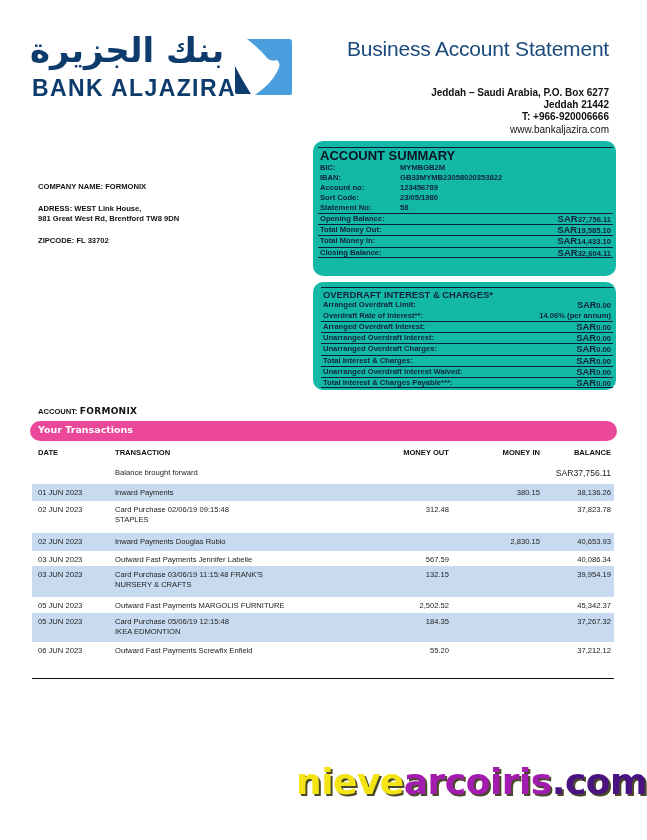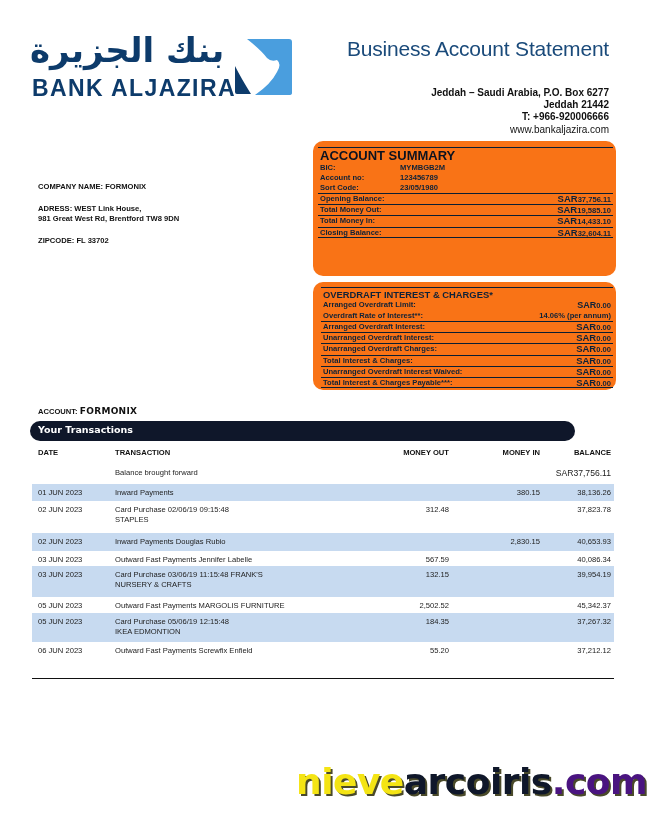--- a/index.html
+++ b/index.html
@@ -16,60 +16,60 @@
   .doc-title { position: absolute; right: 38px; top: 37px; font-family: "Liberation Sans", sans-serif; font-size: 21px; color: #1a4a7a; letter-spacing: -0.2px; margin-left: 8px; }
   .bank-addr { position: absolute; right: 38px; top: 87px; text-align: right; font-size: 10px; font-weight: bold; line-height: 12.2px; color: #111; font-family: "Liberation Sans", sans-serif; }
   .bank-addr .web { font-weight: normal; }
 
   
   .company { position: absolute; left: 38px; top: 182px; font-size: 7.6px; font-weight: bold; line-height: 10px; color: #111; }
   .company div { white-space: nowrap; }
   .company .gap { height: 12px; }
 
   
-  .blue-box { position: absolute; left: 313px; width: 303px; background: #f97316; border-radius: 10px; }
+  .blue-box { position: absolute; left: 313px; width: 303px; background: #14b8a6; border-radius: 10px; }
   .summary { top: 141px; height: 135px; padding: 6px 3px 0 5px; }
   .overdraft { top: 282px; height: 108px; padding: 5px 3px 0 8px; }
   .summary-title { font-size: 13px; font-weight: bold; color: #0b1220; line-height: 14px; padding-left: 2px; border-top: 1.5px solid #0b1e33; padding-top: 1px; }
   .kv { display: flex; font-size: 7.6px; font-weight: bold; color: #0f2238; line-height: 10px; height: 10px; padding-left: 2px; }
   .kv .k { width: 80px; }
   .kv .v { flex: 1; }
   .row-line { display: flex; justify-content: space-between; font-size: 7.6px; font-weight: bold; color: #0f2238; line-height: 10px; height: 11.2px; border-top: 1.3px solid #0b1e33; padding: 0 2px; }
   .row-line:last-child { border-bottom: 1.3px solid #0b1e33; }
   .row-line .amt { font-size: 7.6px; }
   .row-line .amt .cur { font-size: 9.5px; }
   .od-title { font-size: 9.4px; font-weight: bold; color: #0f2238; line-height: 11px; border-top: 1.5px solid #0b1e33; padding-left: 2px; padding-top: 1px; }
   .od-plain { display: flex; justify-content: space-between; font-size: 7.6px; font-weight: bold; color: #0f2238; line-height: 10.5px; height: 10.5px; padding: 0 2px; }
 
   
   .account-label { position: absolute; left: 38px; top: 406px; font-size: 7.6px; font-weight: bold; color: #111; }
   .account-label .name { font-family: "DejaVu Sans", sans-serif; font-size: 9px; font-weight: bold; letter-spacing: 0.3px; }
 
   
-  .tx-bar { position: absolute; left: 30px; top: 421px; width: 545px; height: 20px; background: #0f172a; border-radius: 10px; }
+  .tx-bar { position: absolute; left: 30px; top: 421px; width: 587px; height: 20px; background: #ec4899; border-radius: 10px; }
   .tx-bar span { position: absolute; left: 8px; top: 3px; font-family: "DejaVu Sans", sans-serif; font-weight: bold; font-size: 9.5px; color: #ffffff; }
 
   
   .tx-table { position: absolute; left: 32px; top: 444px; width: 582px; }
   .tx-head, .tx-row { display: flex; font-size: 7.6px; line-height: 10px; }
   .tx-head { font-weight: bold; height: 20px; padding-top: 4px; color: #111; }
   .c-date { width: 83px; padding-left: 6px; }
   .c-desc { width: 240px; }
   .c-out { width: 94px; text-align: right; }
   .c-in { width: 91px; text-align: right; }
   .c-bal { width: 71px; text-align: right; }
   .tx-row { color: #222; padding-top: 4px; }
   .tx-row.shade { background: #c7daf0; }
   .tx-row.bf .c-bal { font-size: 8.6px; }
   .tx-rule { position: absolute; left: 32px; top: 678px; width: 582px; border-top: 1.5px solid #111; }
 
   
   .watermark { position: absolute; left: 296px; top: 762px; font-family: "DejaVu Sans", sans-serif; font-weight: bold; font-size: 36px; letter-spacing: -0.5px; text-shadow: 2px 2px 0 #4a4a2a; line-height: 40px; }
   .watermark .w1 { color: #f4e414; }
-  .watermark .w2 { color: #0f172a; }
+  .watermark .w2 { color: #a21caf; }
   .watermark .w3 { color: #4a1480; }
 </style>
 </head>
 <body>
 
 <div class="logo">
   <div class="logo-ar">بنك الجزيرة</div>
   <div class="logo-en">BANK ALJAZIRA</div>
   <svg class="logo-mark" viewBox="0 0 60 60">
     <path d="M14 3 H56 Q59 3 59 6 V57 Q59 59 56 59 H22 Q38 48 44 36 Q49 28 44 24 Q38 26 34 22 Q28 14 14 3 Z" fill="#4a9ede"></path>
@@ -94,26 +94,34 @@
   <div>ZIPCODE: FL 33702</div>
 </div>
 
 <div class="blue-box summary">
   <div class="summary-title">ACCOUNT SUMMARY</div>
   <div class="kv">
       <span class="k">BIC:</span>
       <span class="v">MYMBGB2M</span>
     </div>
   <div class="kv">
+      <span class="k">IBAN:</span>
+      <span class="v">GB33MYMB23058020353822</span>
+    </div>
+  <div class="kv">
       <span class="k">Account no:</span>
       <span class="v">123456789</span>
     </div>
   <div class="kv">
       <span class="k">Sort Code:</span>
       <span class="v">23/05/1980</span>
+    </div>
+  <div class="kv">
+      <span class="k">Statement No:</span>
+      <span class="v">58</span>
     </div>
   <div>
     <div class="row-line">
         <span>Opening Balance:</span>
         <span class="amt"><span class="cur">SAR</span><span>37,756.11</span></span>
       </div>
     <div class="row-line">
         <span>Total Money Out:</span>
         <span class="amt"><span class="cur">SAR</span><span>19,585.10</span></span>
       </div>

